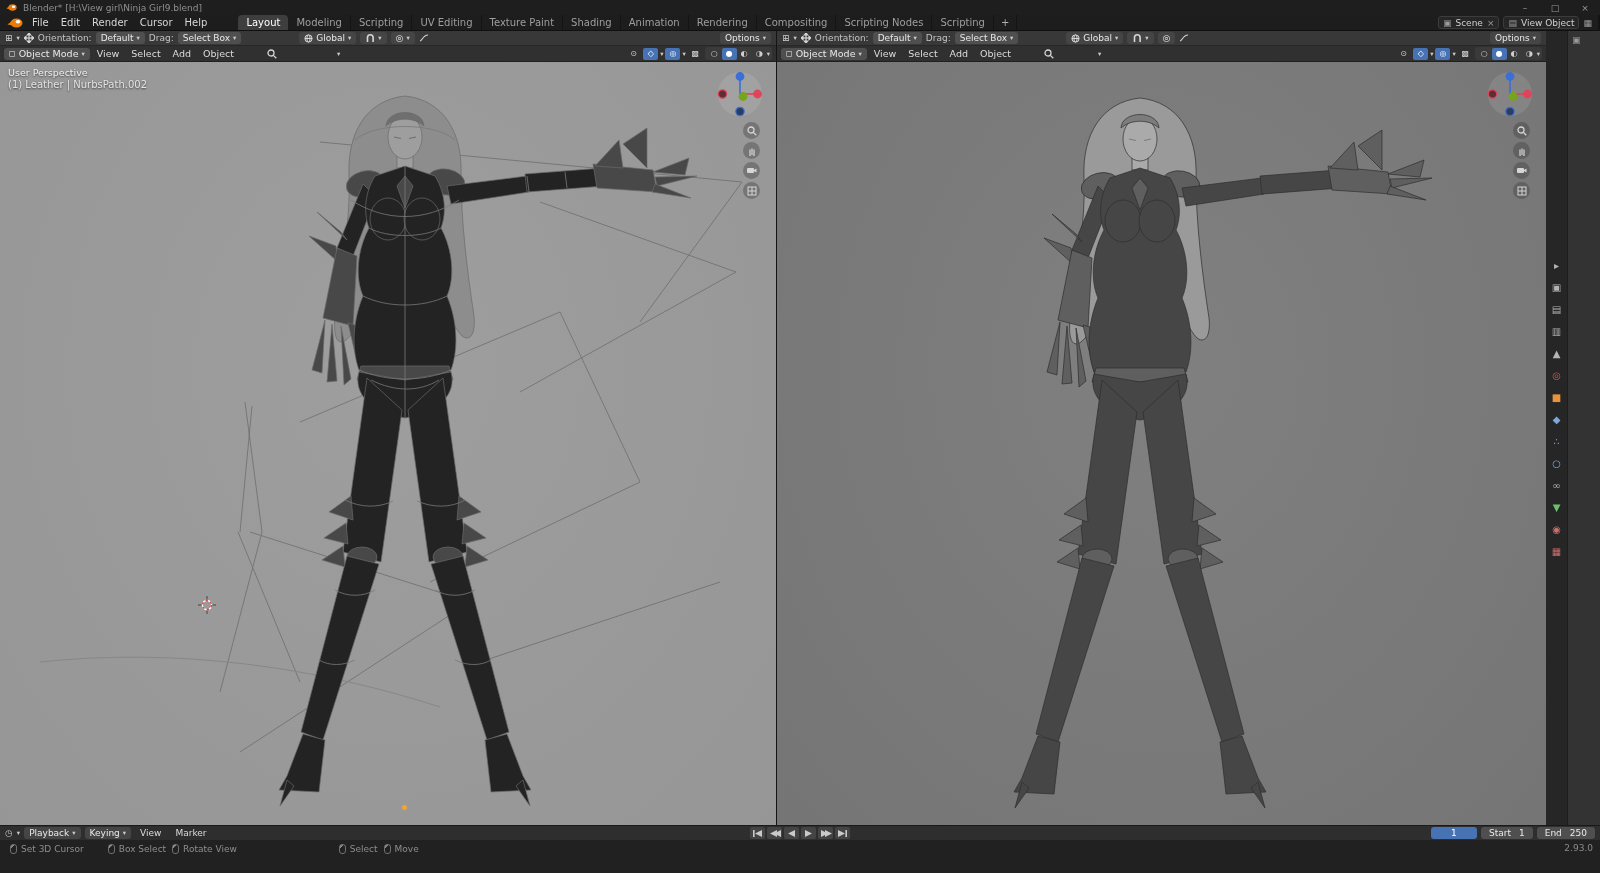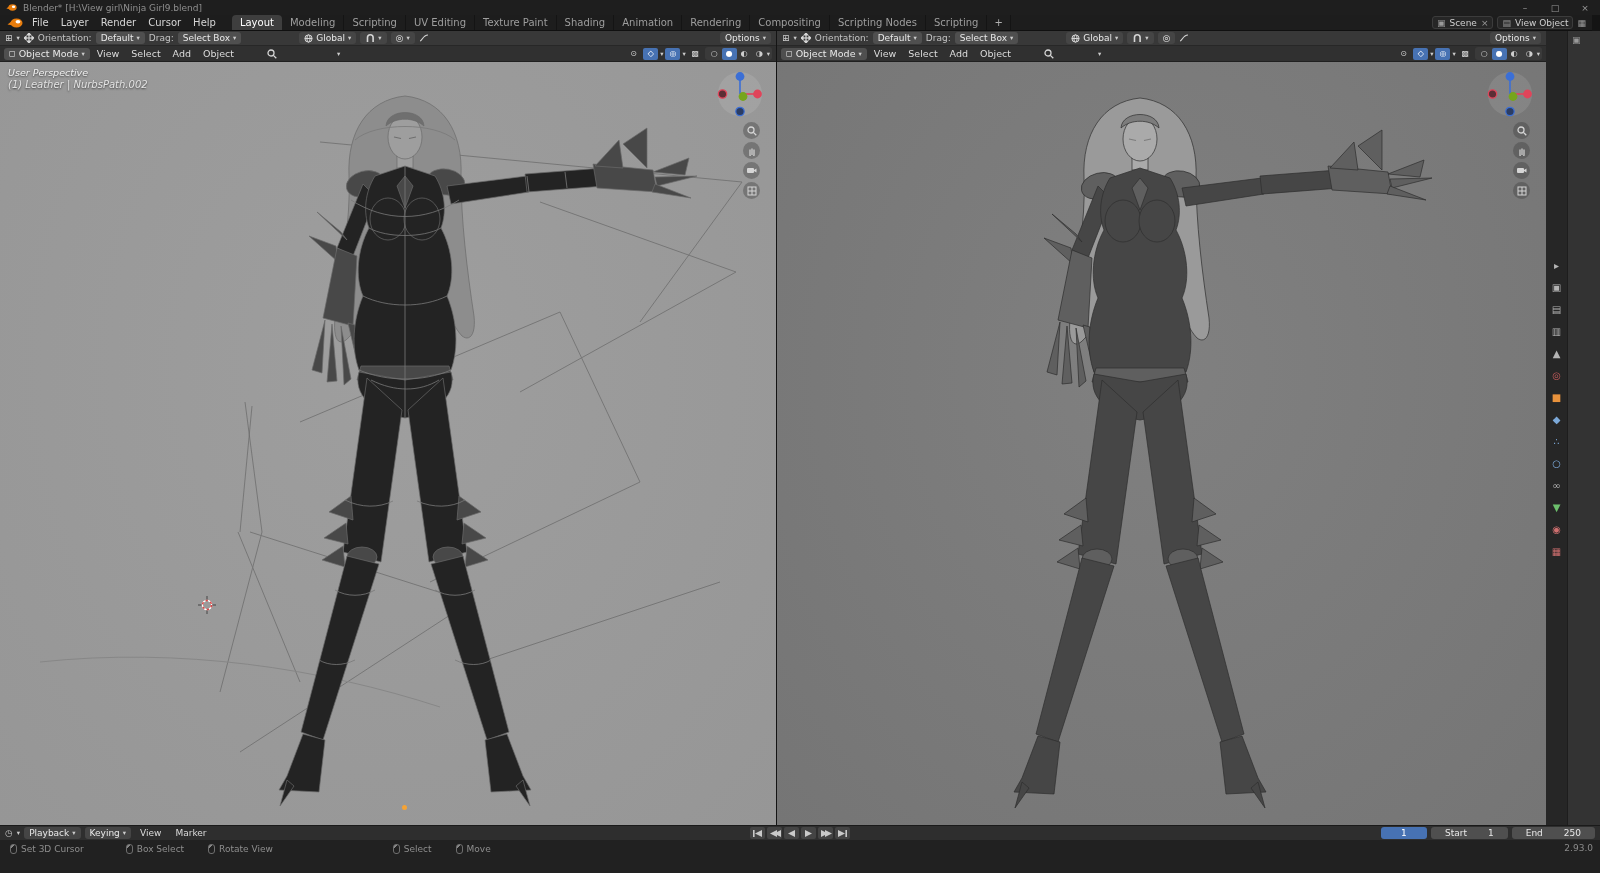--- a/index.html
+++ b/index.html
@@ -9,25 +9,25 @@
 
   
   .titlebar { position:absolute; top:0; left:0; right:0; height:15px; background:#1e1e1e;
               display:flex; align-items:center; padding-left:6px; font-size:9px; color:#8f8f8f; }
   .titlebar .tlogo { width:11px; height:9px; margin-right:6px; }
   .win-controls { margin-left:auto; display:flex; height:100%; }
   .win-btn { width:30px; display:flex; align-items:center; justify-content:center; color:#9a9a9a;
              font-size:9px; }
 
   
-  .menubar { position:absolute; top:15px; left:0; right:8px; height:16px; background:#1d1d1d;
+  .menubar { position:absolute; top:15px; left:0; right:2px; height:16px; background:#1d1d1d;
              display:flex; align-items:center; font-size:10px; border-bottom:1px solid #101010; }
   .blogo { width:18px; height:12px; margin:0 2px 0 6px; }
   .menu-item { padding:0 6px; color:#d6d6d6; height:100%; display:flex; align-items:center; }
-  .workspaces { display:flex; align-items:flex-end; height:100%; margin-left:10px; color:#9e9e9e; }
+  .workspaces { display:flex; align-items:flex-end; height:100%; margin-left:25px; color:#9e9e9e; }
   .ws { padding:2px 8px 2px; border-right:1px solid #141414; height:100%; display:flex; align-items:center; }
   .ws.active { background:#3e3e3e; color:#ffffff; border-radius:4px 4px 0 0; border-right:none; }
   .ws.plus { color:#b0b0b0; padding:0 7px; }
   .topbar-right { margin-left:auto; display:flex; align-items:center; gap:4px; padding-right:6px; }
   .tb-field { display:flex; align-items:center; gap:4px; background:#262626; border:1px solid #3c3c3c;
               border-radius:3px; height:13px; padding:0 4px; color:#cfcfcf; font-size:9px; }
   .tb-ic { font-size:9px; color:#9a9a9a; }
 
   
   .editor { position:absolute; top:31px; bottom:48px; }
@@ -45,21 +45,21 @@
   .mlabel { padding:0 5px; color:#dcdcdc; }
   .flex-sp { flex:1; }
   .ic { display:inline-flex; align-items:center; justify-content:center; }
   .tgl { width:15px; height:12px; display:inline-flex; align-items:center; justify-content:center;
          border-radius:2px; font-size:8px; color:#cfcfcf; }
   .tgl.active { background:#4772b3; color:#fff; }
   .shade-group { display:flex; align-items:center; background:#3a3a3a; border-radius:3px; padding:0 2px; height:13px; }
 
   
   .vp-canvas { position:absolute; top:31px; left:0; right:0; bottom:0; overflow:hidden; }
-  .vp-left-bg  { background:radial-gradient(ellipse at 50% 40%, #9e9e9e 0%, #969696 100%);font-style:italic; }
+  .vp-left-bg  { background:radial-gradient(ellipse at 50% 40%, #9e9e9e 0%, #969696 100%); }
   .vp-right-bg { background:radial-gradient(ellipse at 50% 40%, #808080 0%, #757575 100%); }
   .overlay-txt { position:absolute; left:8px; top:5px; color:#f1f1f1; text-shadow:0 1px 2px rgba(40,40,40,.8);
                  font-size:9.5px; line-height:12px; pointer-events:none; }
   .overlay-txt .l2 { font-size:10px; color:#e4e4e4; }
   .fig { position:absolute; }
   .figure-wire  { --hair:#8d8d8d; --hair2:#6f6f6f; --skin:#9e9e9e; --suit:#232323; --armor:#484848;
                   --edge:#6a6a6a; --wire:#787878; }
   .figure-solid { --hair:#9a9a9a; --hair2:#7c7c7c; --skin:#aaaaaa; --suit:#464646; --armor:#5f5f5f;
                   --edge:#2e2e2e; --wire:transparent; }
 
@@ -86,26 +86,26 @@
   .timeline { position:absolute; left:0; right:0; bottom:33px; height:15px; background:#2e2e2e;
               border-top:1px solid #1a1a1a; display:flex; align-items:center; gap:4px; padding:0 5px;
               font-size:9px; }
   .transport { position:absolute; left:50%; transform:translateX(-50%); display:flex; gap:2px; align-items:center; }
   .tp { width:15px; height:12px; display:flex; align-items:center; justify-content:center;
         background:#444444; border-radius:2px; }
   .tl-right { position:absolute; right:5px; display:flex; gap:4px; align-items:center; }
   .frame-field { background:#4772b3; color:#fff; border-radius:3px; height:12px; line-height:12px;
                  width:46px; text-align:center; }
   .range-field { background:#4f4f4f; color:#e9e9e9; border-radius:3px; height:12px; line-height:12px;
-                 padding:0 14px; display:flex; gap:21px; }
+                 padding:0 8px; display:flex; gap:8px; }
 
   
   .statusbar { position:absolute; left:0; right:0; bottom:0; height:33px; background:#212121;
                font-size:9px; color:#8e8e8e; }
-  .sb-row { display:flex; align-items:flex-end; padding:4px 10px 0; gap:24px; }
+  .sb-row { display:flex; align-items:flex-end; padding:4px 10px 0; gap:6px; }
   .sb-item { display:flex; align-items:center; gap:4px; }
   .mouse-ic { width:7px; height:10px; border:1px solid #6f6f6f; border-radius:3px; display:inline-block;
               background:linear-gradient(135deg,#8a8a8a 0 28%, transparent 28%); }
   .sb-version { position:absolute; right:7px; bottom:20px; color:#8a8a8a; }
   .gap40 { } .gap90 { margin-left:96px; } .gap20 { margin-left:18px; }
 
   svg { display:block; }
 </style>
 </head>
 <body>
@@ -247,21 +247,21 @@
     </div>
   </div>
 
   <div class="menubar">
     <svg class="blogo" viewBox="0 0 16 12">
       <ellipse cx="9.5" cy="6" rx="6" ry="4.6" fill="#e87d0d"></ellipse>
       <ellipse cx="11" cy="4.8" rx="2.4" ry="1.8" fill="#ffffff"></ellipse>
       <path d="M0.5,7.5 L7,2.5 L6,8.5 Z" fill="#e87d0d"></path>
     </svg>
     <span class="menu-item">File</span>
-    <span class="menu-item">Layer</span>
+    <span class="menu-item">Edit</span>
     <span class="menu-item">Render</span>
     <span class="menu-item">Cursor</span>
     <span class="menu-item">Help</span>
 
     <div class="workspaces">
       <span class="ws active">Layout</span>
       <span class="ws">Modeling</span>
       <span class="ws">Scripting</span>
       <span class="ws">UV Editing</span>
       <span class="ws">Texture Paint</span>

